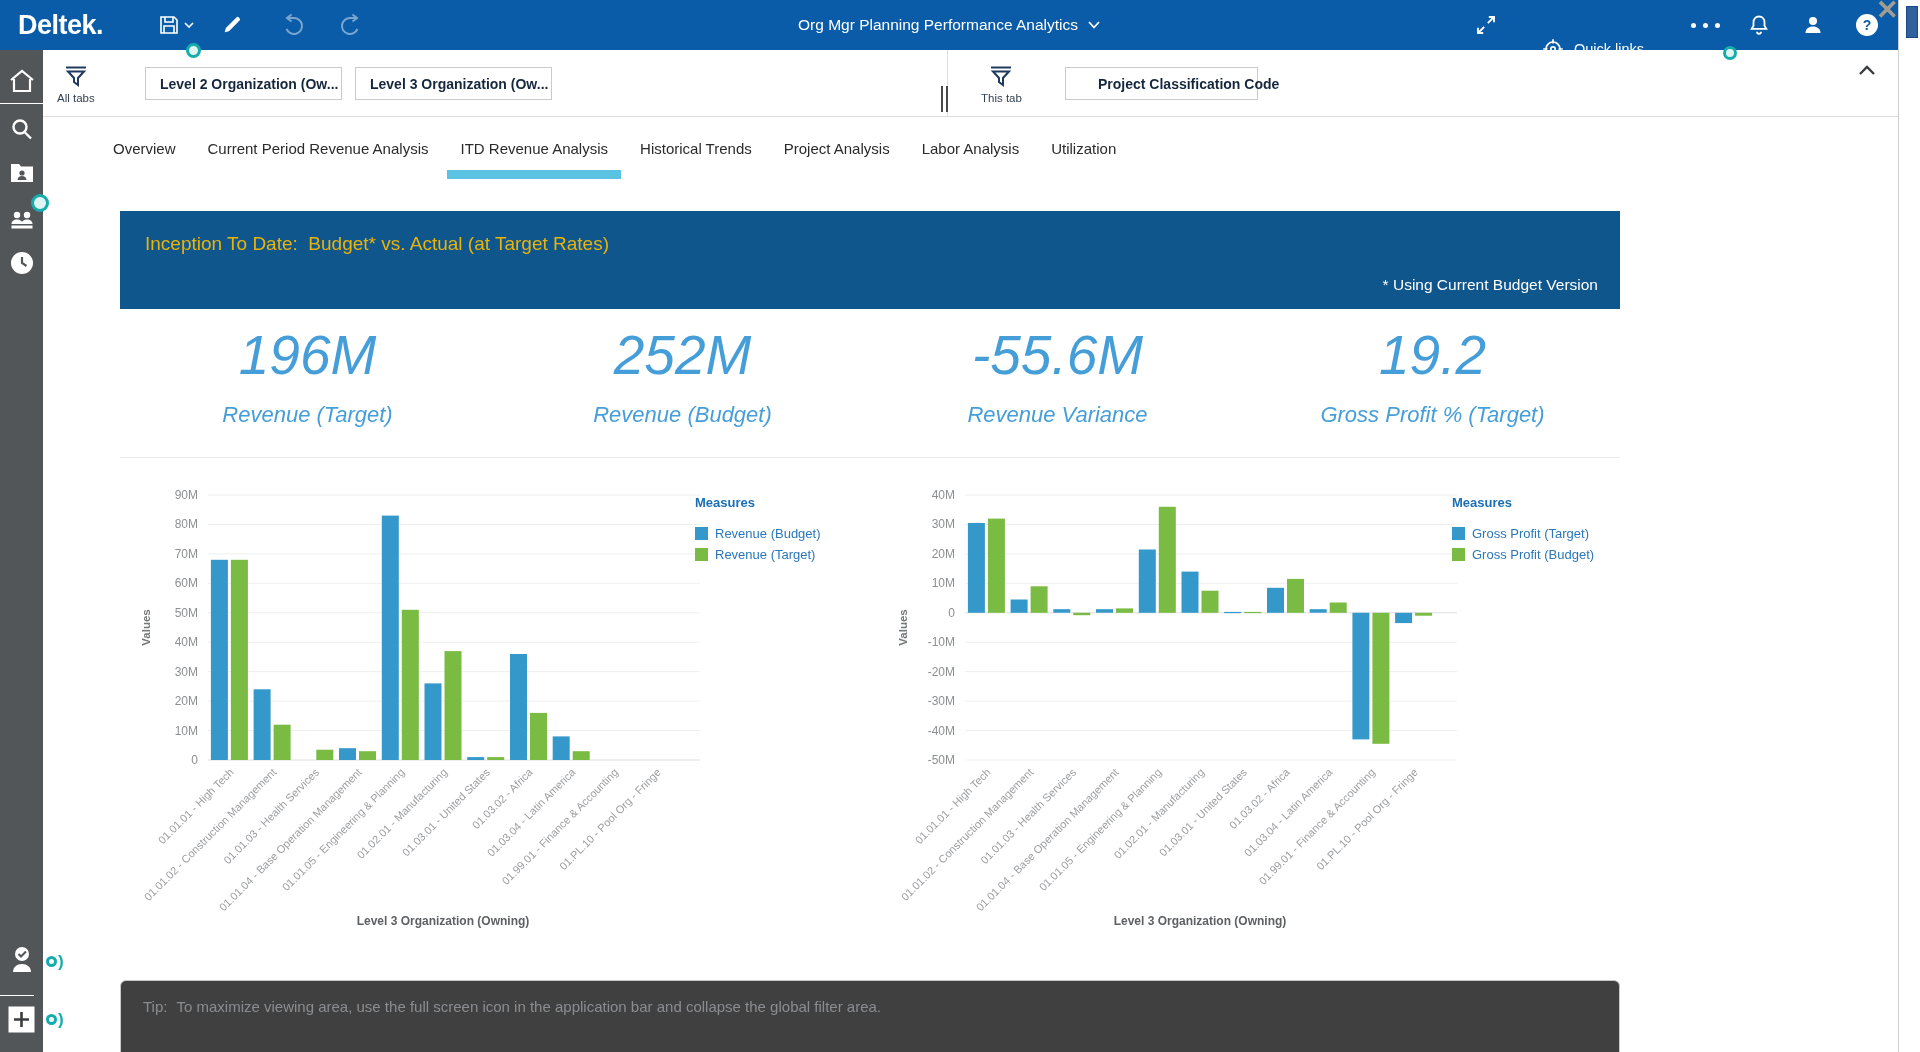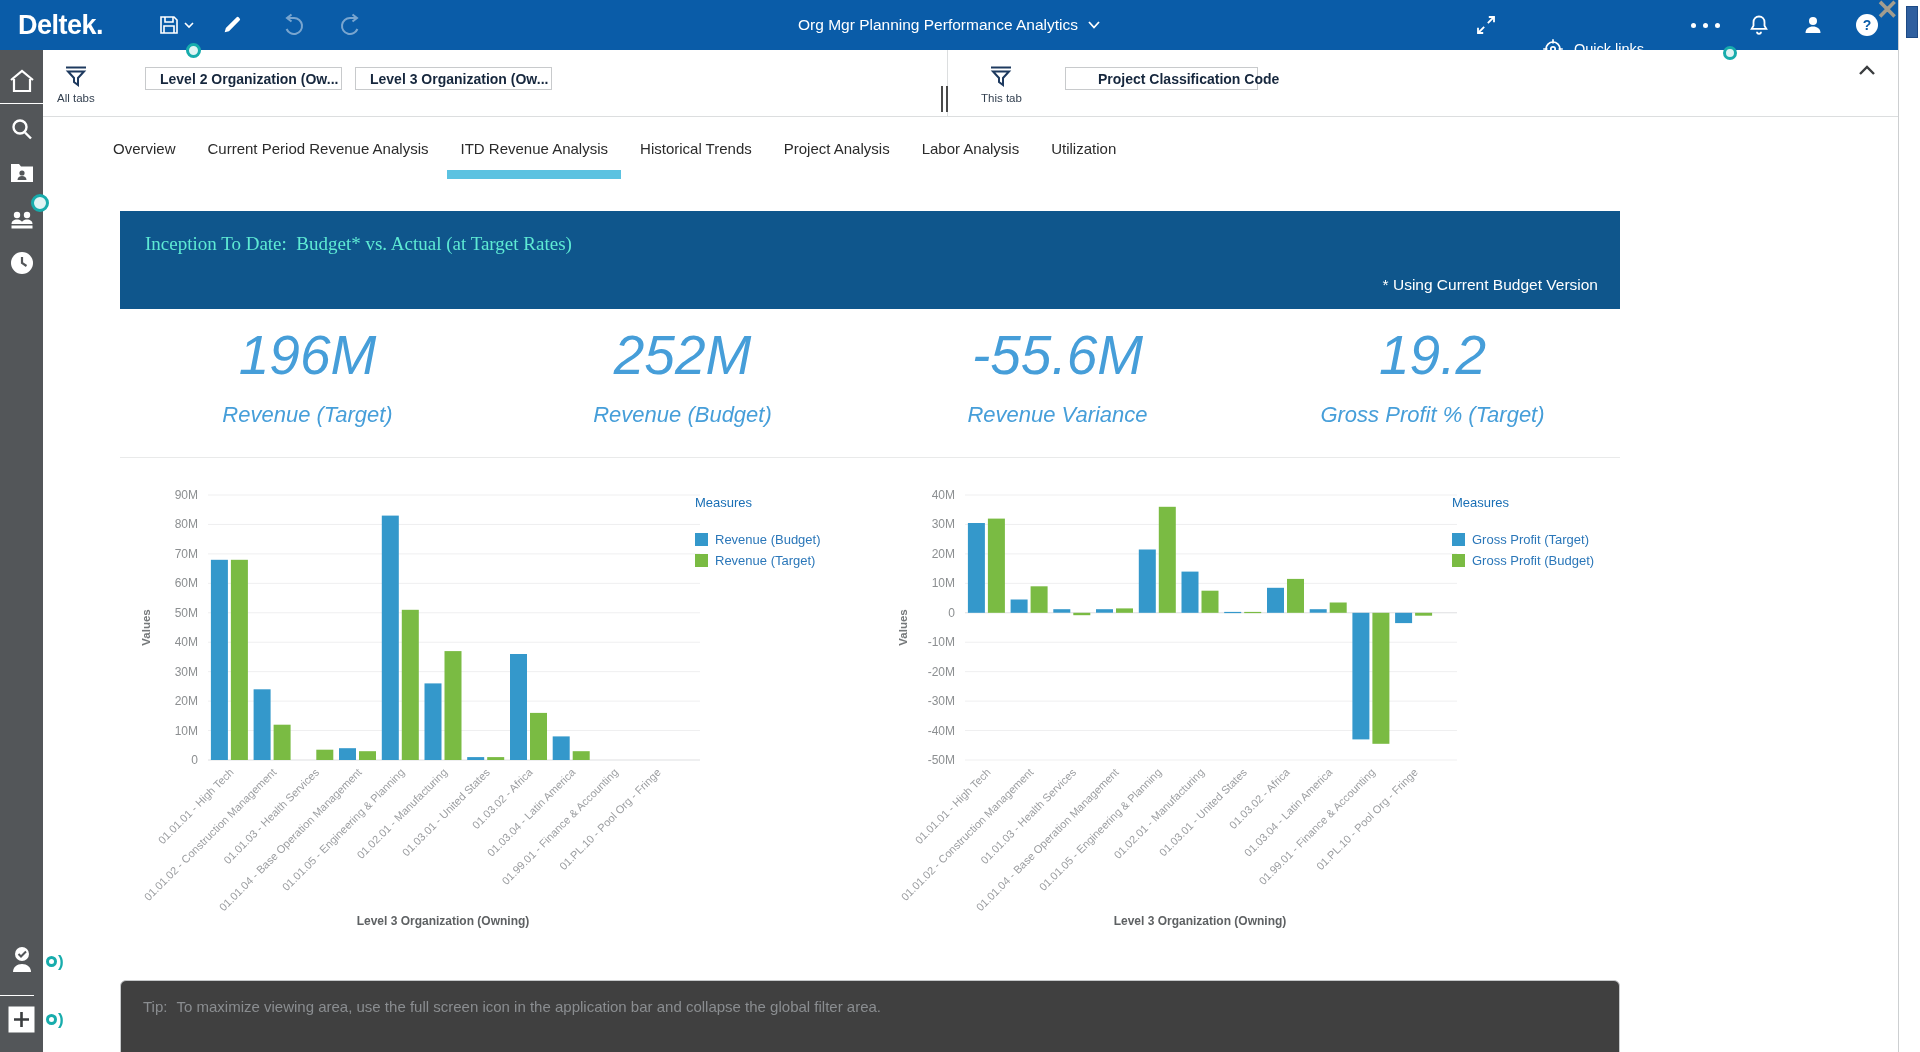--- a/index.html
+++ b/index.html
@@ -32,53 +32,53 @@
   
   .sidebar { position:absolute; left:0; top:50px; width:43px; height:1002px; background:#535659; z-index:20; }
   .sb-ic { position:absolute; left:0; width:43px; display:flex; justify-content:center; cursor:pointer; }
   .sb-div { position:absolute; left:0; width:43px; border-top:1px solid #fff; }
 
   
   .filterbar { position:absolute; left:43px; top:50px; width:1855px; height:67px; background:#fff;
     border-bottom:1px solid #DCDEDF; z-index:5; }
   .f-group { position:absolute; display:flex; flex-direction:column; align-items:center; cursor:pointer; }
   .f-label { font-size:11.5px; color:#323F4F; margin-top:2px;text-align:right; }
-  .f-btn { position:absolute; top:17px; height:23px; background:#fff; border:1px solid #C8CACC;
+  .f-btn { position:absolute; top:17px; height:33px; background:#fff; border:1px solid #C8CACC;
     font-size:14px; font-weight:bold; color:#16273D; display:flex; align-items:center; padding:0 14px;
     font-family:"Liberation Sans",sans-serif; cursor:pointer; white-space:nowrap; }
   .f-vdiv { position:absolute; left:904px; top:0; height:66px; border-left:1px solid #DCDEDF; }
   .f-handle { position:absolute; left:898px; top:36px; display:flex; gap:3px; cursor:col-resize; }
   .f-handle i { width:2px; height:26px; background:#4A4A4A; }
   .f-collapse { position:absolute; right:22px; top:12px; cursor:pointer; }
 
   
   .tabsrow { position:absolute; left:43px; top:117px; width:1855px; height:63px; background:#fff;
     display:flex; align-items:center; padding-left:57px; z-index:4; }
   .tab { position:relative; height:63px; display:flex; align-items:center; padding:0 13px; margin-right:6px;
     font-size:15px; color:#2B2B2B; cursor:pointer; white-space:nowrap; }
   .tab.active::after { content:""; position:absolute; left:0; right:0; bottom:1px; height:9px; background:#5BC2E1; }
 
   
   .banner { position:absolute; left:120px; top:211px; width:1500px; height:98px; background:#0F568C; z-index:3; }
-  .banner h1 { position:absolute; left:25px; top:22px; color:#5eead4; font-size:19px; font-weight:normal; white-space:pre-wrap;font-family:Liberation Serif, serif; }
+  .banner h1 { position:absolute; left:25px; top:22px; color:#eab308; font-size:19px; font-weight:normal; white-space:pre-wrap; }
   .banner .note { position:absolute; right:22px; bottom:15px; color:#fff; font-size:15.5px; }
 
   
   .kpis { position:absolute; left:120px; top:322px; width:1500px; height:136px; display:flex;
     border-bottom:1px solid #E9EAEA; }
   .kpi { flex:1; display:flex; flex-direction:column; align-items:center;font-style:italic; }
   .kpi .v { font-size:55px; color:#469ED9; line-height:1; margin-top:6px; }
   .kpi .l { font-size:22px; color:#469ED9; margin-top:19px; }
 
   
   .charts { position:absolute; left:120px; top:465px; width:1560px; height:505px; }
   .chartblock { position:absolute; top:0; width:755px; height:505px; }
   .chartblock svg { overflow:visible; display:block; }
   .legend { position:absolute; left:575px; top:30px; width:175px; }
-  .legend .lt { font-size:13px; font-weight:normal; color:#1A6FB5; margin-bottom:22px; }
+  .legend .lt { font-size:13px; font-weight:bold; color:#1A6FB5; margin-bottom:16px; }
   .legend .li { display:flex; align-items:center; gap:7px; margin-bottom:6px; }
   .legend .sw { width:13px; height:13px; flex:none; }
   .legend .li span.txt { font-size:13px; color:#2B77B9; white-space:nowrap; }
 
   
   .tipbox { position:absolute; left:120px; top:980px; width:1500px; height:78px; background:#404040;
     border:1px solid #C6C8CA; border-radius:6px;padding-left:19px; }
   .tipbox .t { position:absolute; left:22px; top:17px; font-size:15px; color:#8A8D90; }
   .tipbox .t b { font-weight:normal; margin-right:9px; }
 

